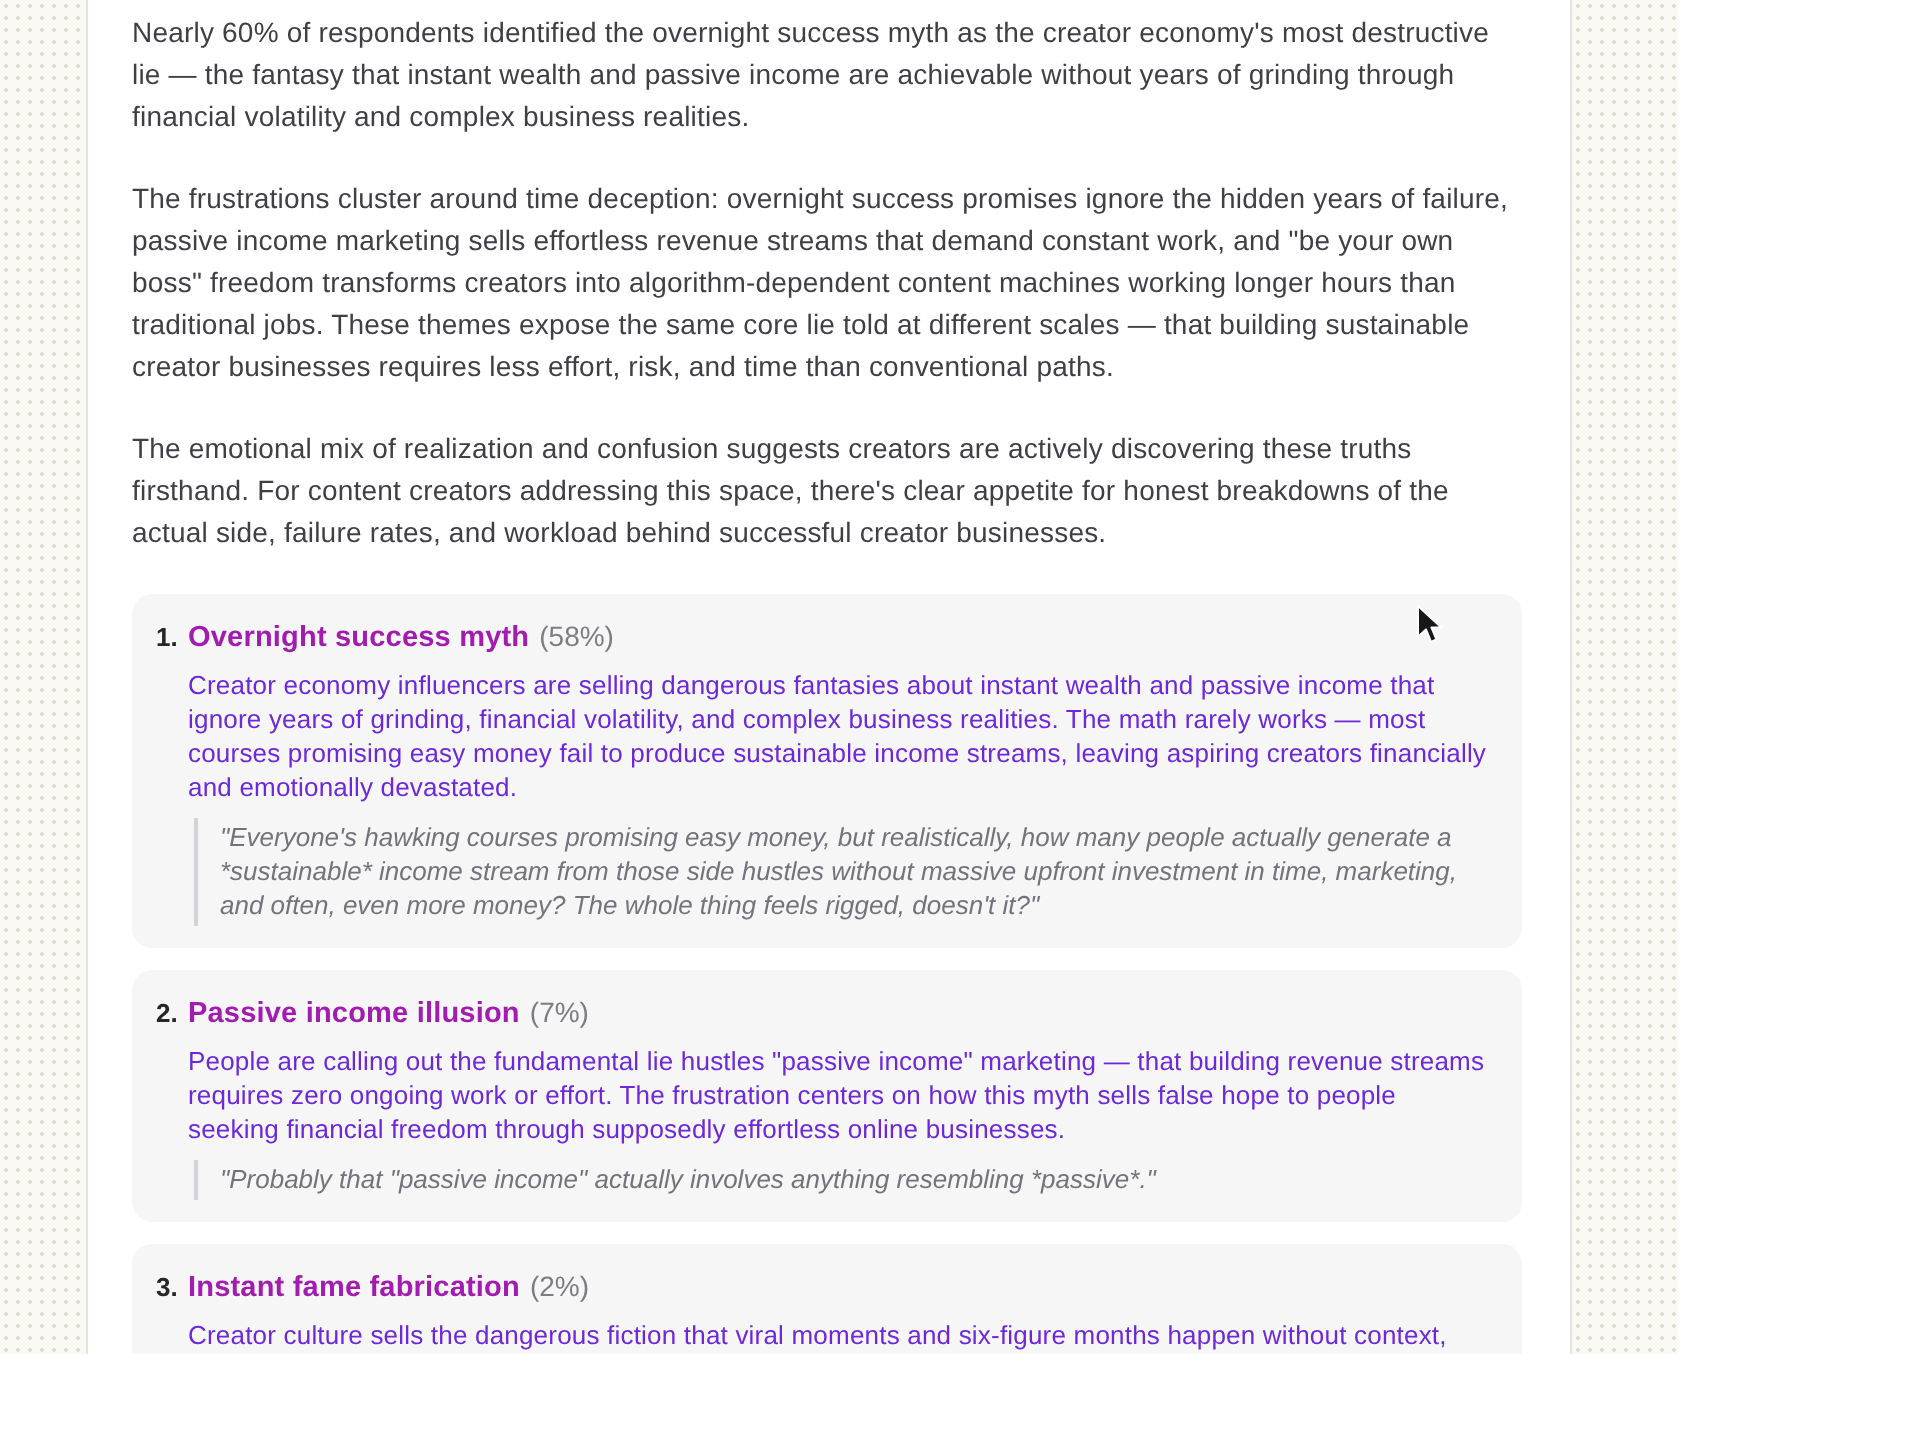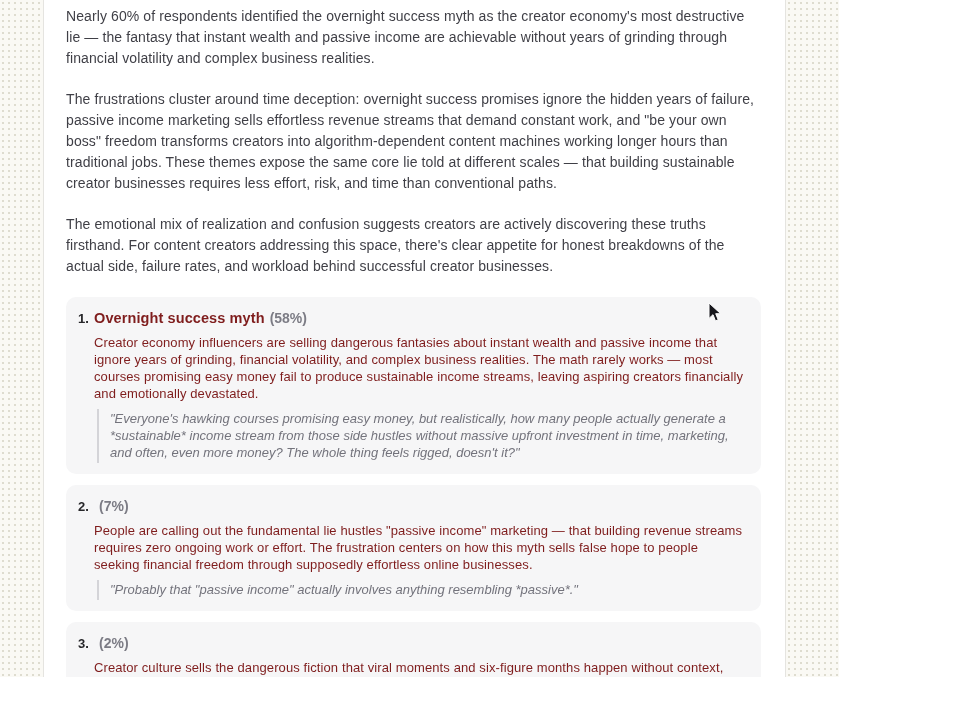--- a/index.html
+++ b/index.html
@@ -63,35 +63,35 @@
   .num {
     flex:0 0 16px;
     font-size:13px;
     font-weight:600;
     color:#27272a;
   }
   .title {
     margin:0;
     font-size:14.5px;
     font-weight:600;
-    color:#7f1d1d;
+    color:#a21caf;
     letter-spacing:0.1px;
   }
   .pct {
     margin-left:5px;
     font-size:14px;
-    font-weight:700;
+    font-weight:400;
     color:#7c7c85;
   }
   .card-inner { margin-left:16px; }
   .card-body {
     margin:5px 0 0 0;
     font-size:13px;
     line-height:17px;
-    color:#7f1d1d;
+    color:#6d28d9;
     letter-spacing:0.1px;
   }
   .quote {
     margin:7px 0 0 3px;
     padding:1px 0 2px 11px;
     border-left:2px solid #d4d4d8;
     font-size:13px;
     line-height:17px;
     font-style:italic;
     color:#73737c;
@@ -124,31 +124,33 @@
         </div>
         <div class="card-inner">
           <p class="card-body">Creator economy influencers are selling dangerous fantasies about instant wealth and passive income that ignore years of grinding, financial volatility, and complex business realities. The math rarely works — most courses promising easy money fail to produce sustainable income streams, leaving aspiring creators financially and emotionally devastated.</p>
           <blockquote class="quote">"Everyone's hawking courses promising easy money, but realistically, how many people actually generate a *sustainable* income stream from those side hustles without massive upfront investment in time, marketing, and often, even more money? The whole thing feels rigged, doesn't it?"</blockquote>
         </div>
       </section>
 
       <section class="theme-card">
         <div class="card-head">
           <span class="num">2.</span>
+          <h4 class="title">Passive income illusion</h4>
           <span class="pct">(7%)</span>
         </div>
         <div class="card-inner">
           <p class="card-body">People are calling out the fundamental lie hustles "passive income" marketing — that building revenue streams requires zero ongoing work or effort. The frustration centers on how this myth sells false hope to people seeking financial freedom through supposedly effortless online businesses.</p>
           <blockquote class="quote">"Probably that "passive income" actually involves anything resembling *passive*."</blockquote>
         </div>
       </section>
 
       <section class="theme-card">
         <div class="card-head">
           <span class="num">3.</span>
+          <h4 class="title">Instant fame fabrication</h4>
           <span class="pct">(2%)</span>
         </div>
         <div class="card-inner">
           <p class="card-body">Creator culture sells the dangerous fiction that viral moments and six-figure months happen without context, hiding years of failed projects and ramen dinners behind curated highlight reels. This fabricated narrative creates unrealistic expectations that discourage genuine creators from embracing the long game of building authentic connections and sustainable businesses.</p>
 
         </div>
       </section>
     </main>
 
     <div class="gutter gutter-right"></div>

